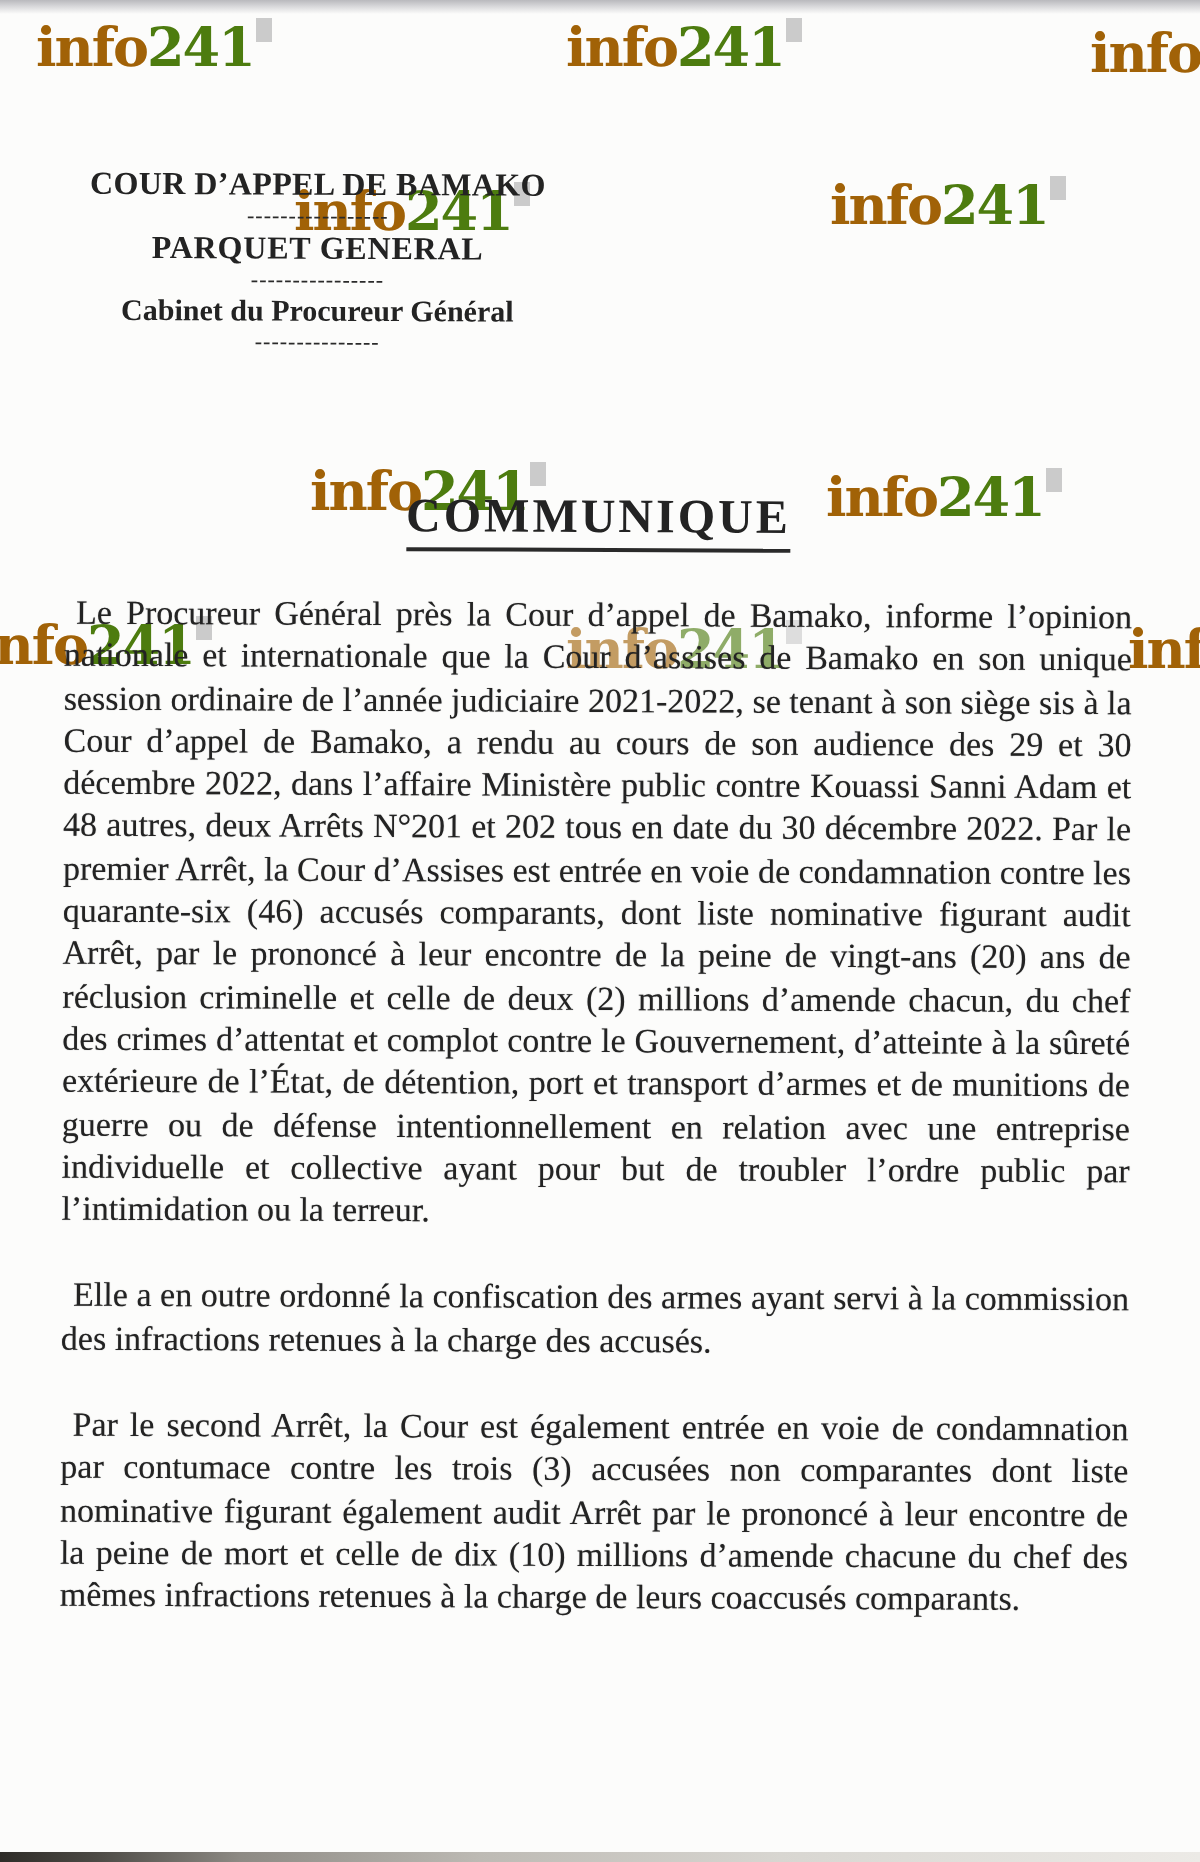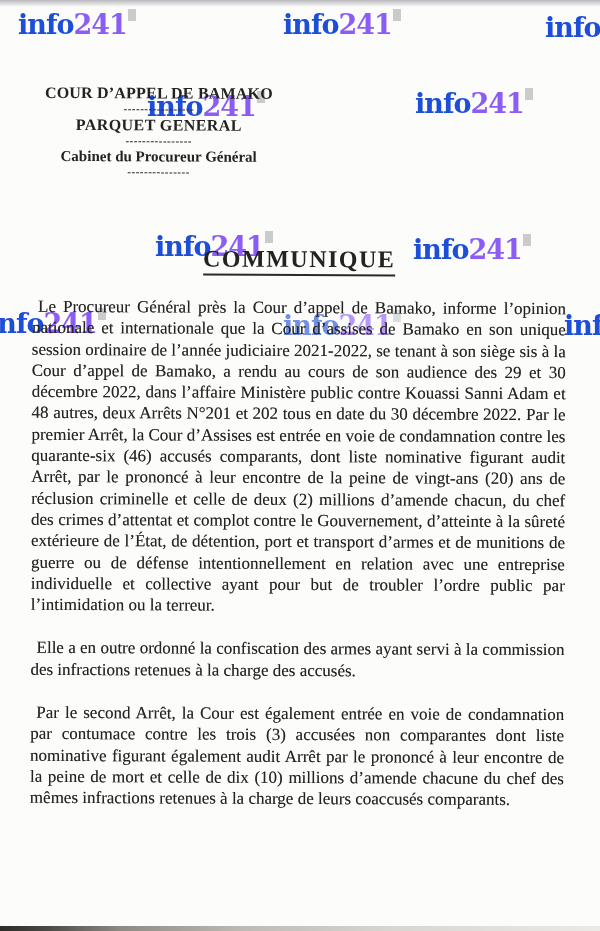--- a/index.html
+++ b/index.html
@@ -26,22 +26,22 @@
     position:absolute;
     font-family:"DejaVu Serif", serif;
     font-weight:bold;
     font-size:27px;
     letter-spacing:-1px;
     white-space:nowrap;
     z-index:1;
     line-height:1;
     user-select:none;
   }
-  .wm-b{color:#1d4ed8;}
-  .wm-l{color:#8b5cf6;}
+  .wm-b{color:#a16207;}
+  .wm-l{color:#4d7c0f;}
   .wm-sup{
     display:inline-block;
     width:8px;height:12px;
     background:#cbcbcb;
     margin-left:1px;
     vertical-align:top;
     margin-top:-2px;
   }
   .wm.faint{opacity:0.62;}
   

